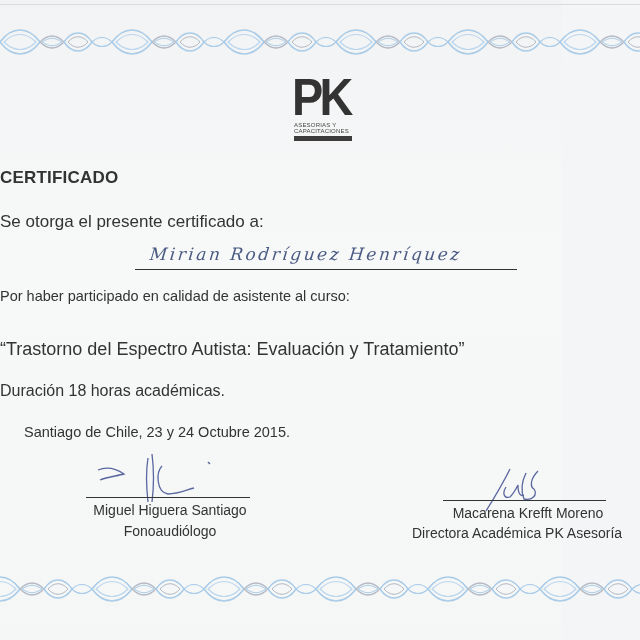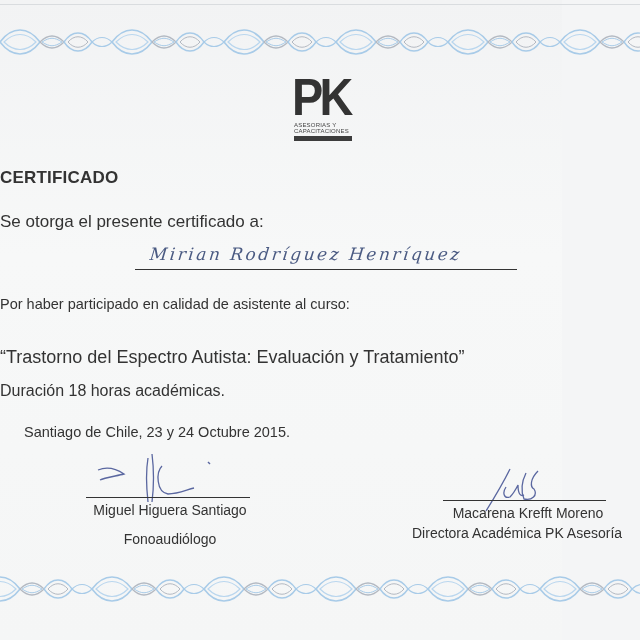--- a/index.html
+++ b/index.html
@@ -98,29 +98,28 @@
       left: 150px; top: 244px;
       font-family: "DejaVu Serif", serif;
       font-style: italic;
       font-size: 17px;
       color: #4a5a82;
       letter-spacing: 2.5px;
       white-space: nowrap;
       transform: skewX(-6deg);
     }
     .participation {
-      top: 296px;
+      top: 288px;
       font-size: 14.5px;
       color: #333;
     }
     .course {
       top: 339px;
       font-size: 18px;
       color: #333;
-      margin-top: 8px;
     }
     .duration {
       top: 382px;
       font-size: 16px;
       color: #333;
     }
     .place-date {
       top: 424px;
       font-size: 14.5px;
       color: #333;
@@ -138,21 +137,21 @@
     .sig-right { left: 400px; top: 455px; width: 240px; }
     .sig-line {
       position: absolute;
       height: 1px;
       background: #333;
     }
     .sig-left .sig-line { left: 16px; top: 57px; width: 164px; }
     .sig-right .sig-line { left: 43px; top: 45px; width: 163px; }
     .sig-name { position: absolute; left: 0; width: 100%; }
     .sig-left .sig-name { top: 62px; }
-    .sig-left .sig-role { top: 83px; margin-top: 8px; }
+    .sig-left .sig-role { top: 83px; }
     .sig-right .sig-name { top: 50px; left: 8px; }
     .sig-right .sig-role { top: 70px; left: 12px; text-align: left; }
     .sig-role { position: absolute; left: 0; width: 100%; }
     .sig-scribble {
       position: absolute;
       overflow: visible;
     }
   </style>
 </head>
 <body>

